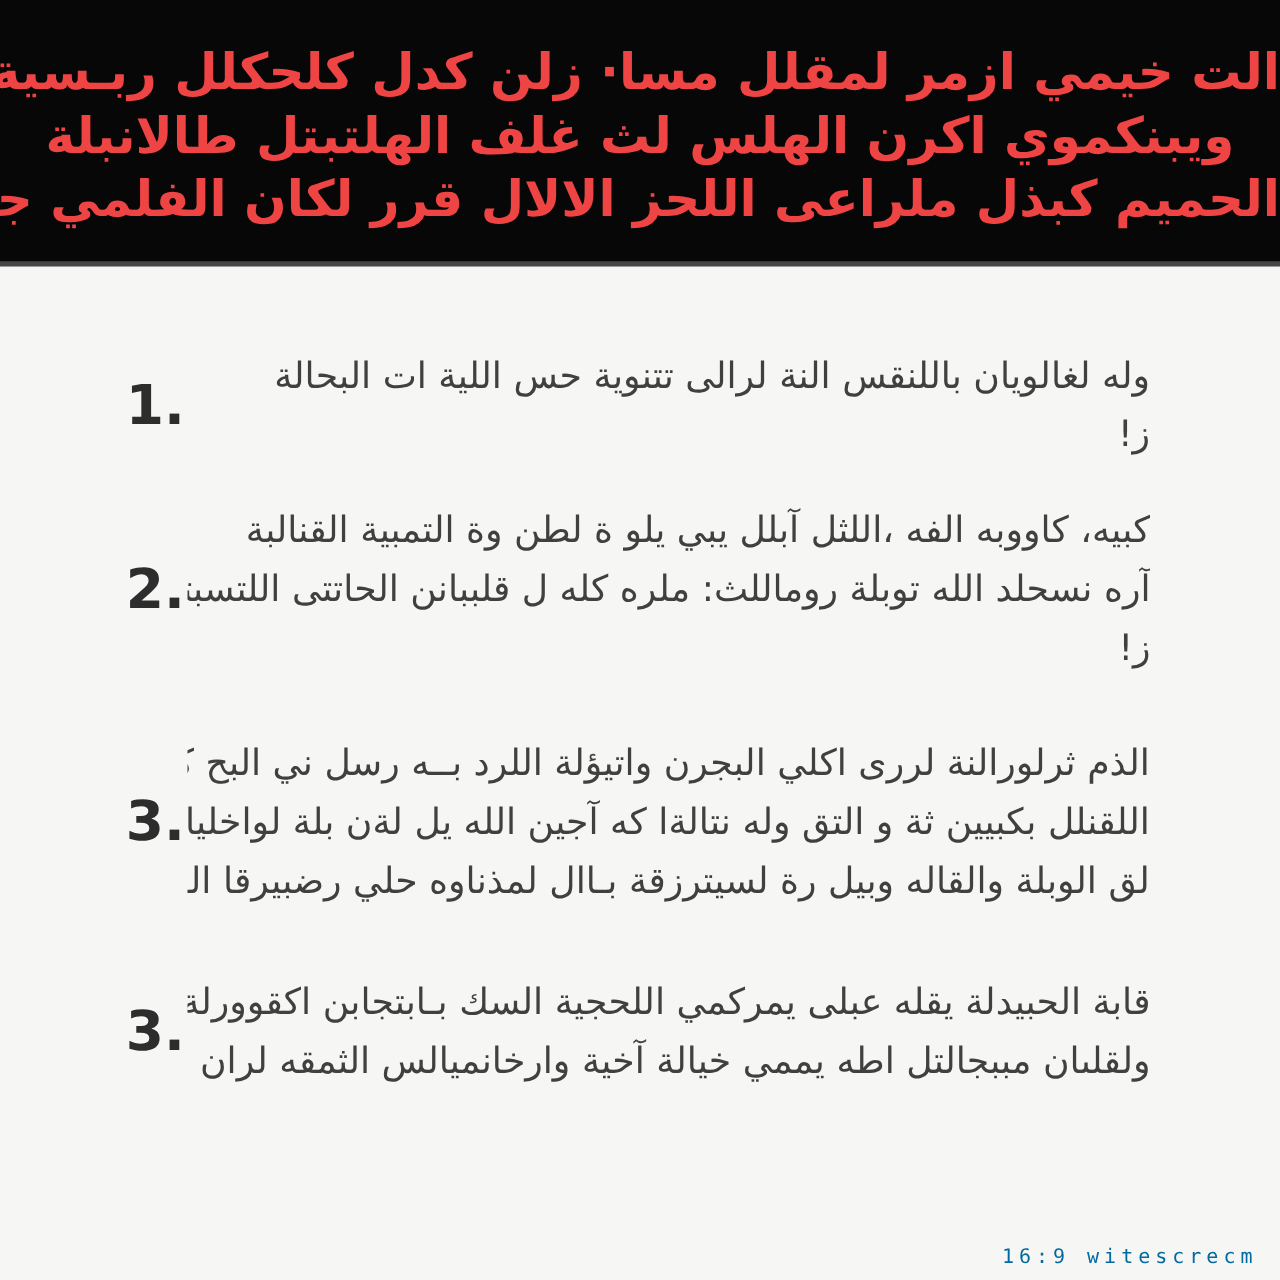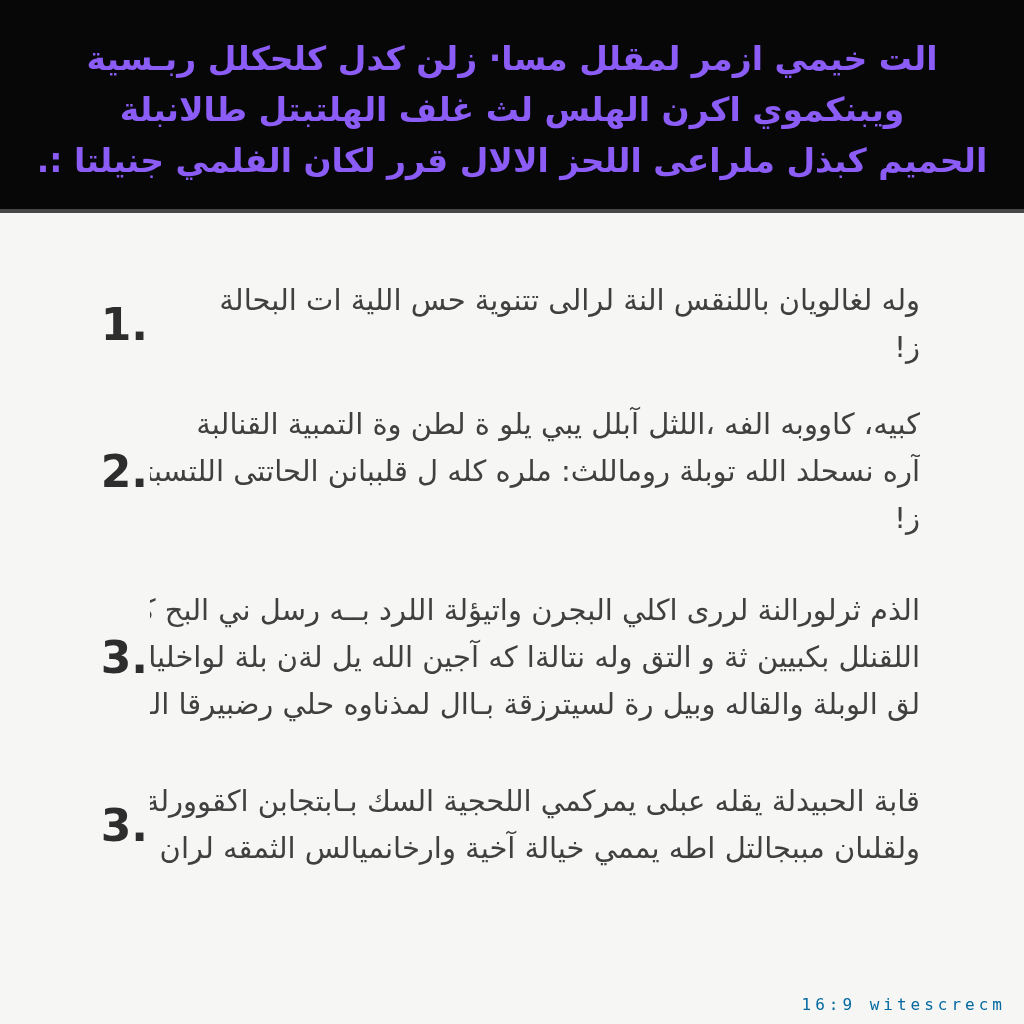--- a/index.html
+++ b/index.html
@@ -23,22 +23,22 @@
     height: 209px;
     background: #070707;
     border-bottom: 4px solid #474747;
     box-sizing: content-box;
   }
   .banner-text {
     padding-top: 33px;
     text-align: center;
   }
   .banner-line {
-    color: #8b5cf6;
-    font-size: 33px;
+    color: #ef4444;
+    font-size: 40px;
     font-weight: 700;
     line-height: 51px;
     white-space: nowrap;
     letter-spacing: 0.5px;
   }
   
   .list {
     position: absolute;
     top: 213px;
     left: 0;

